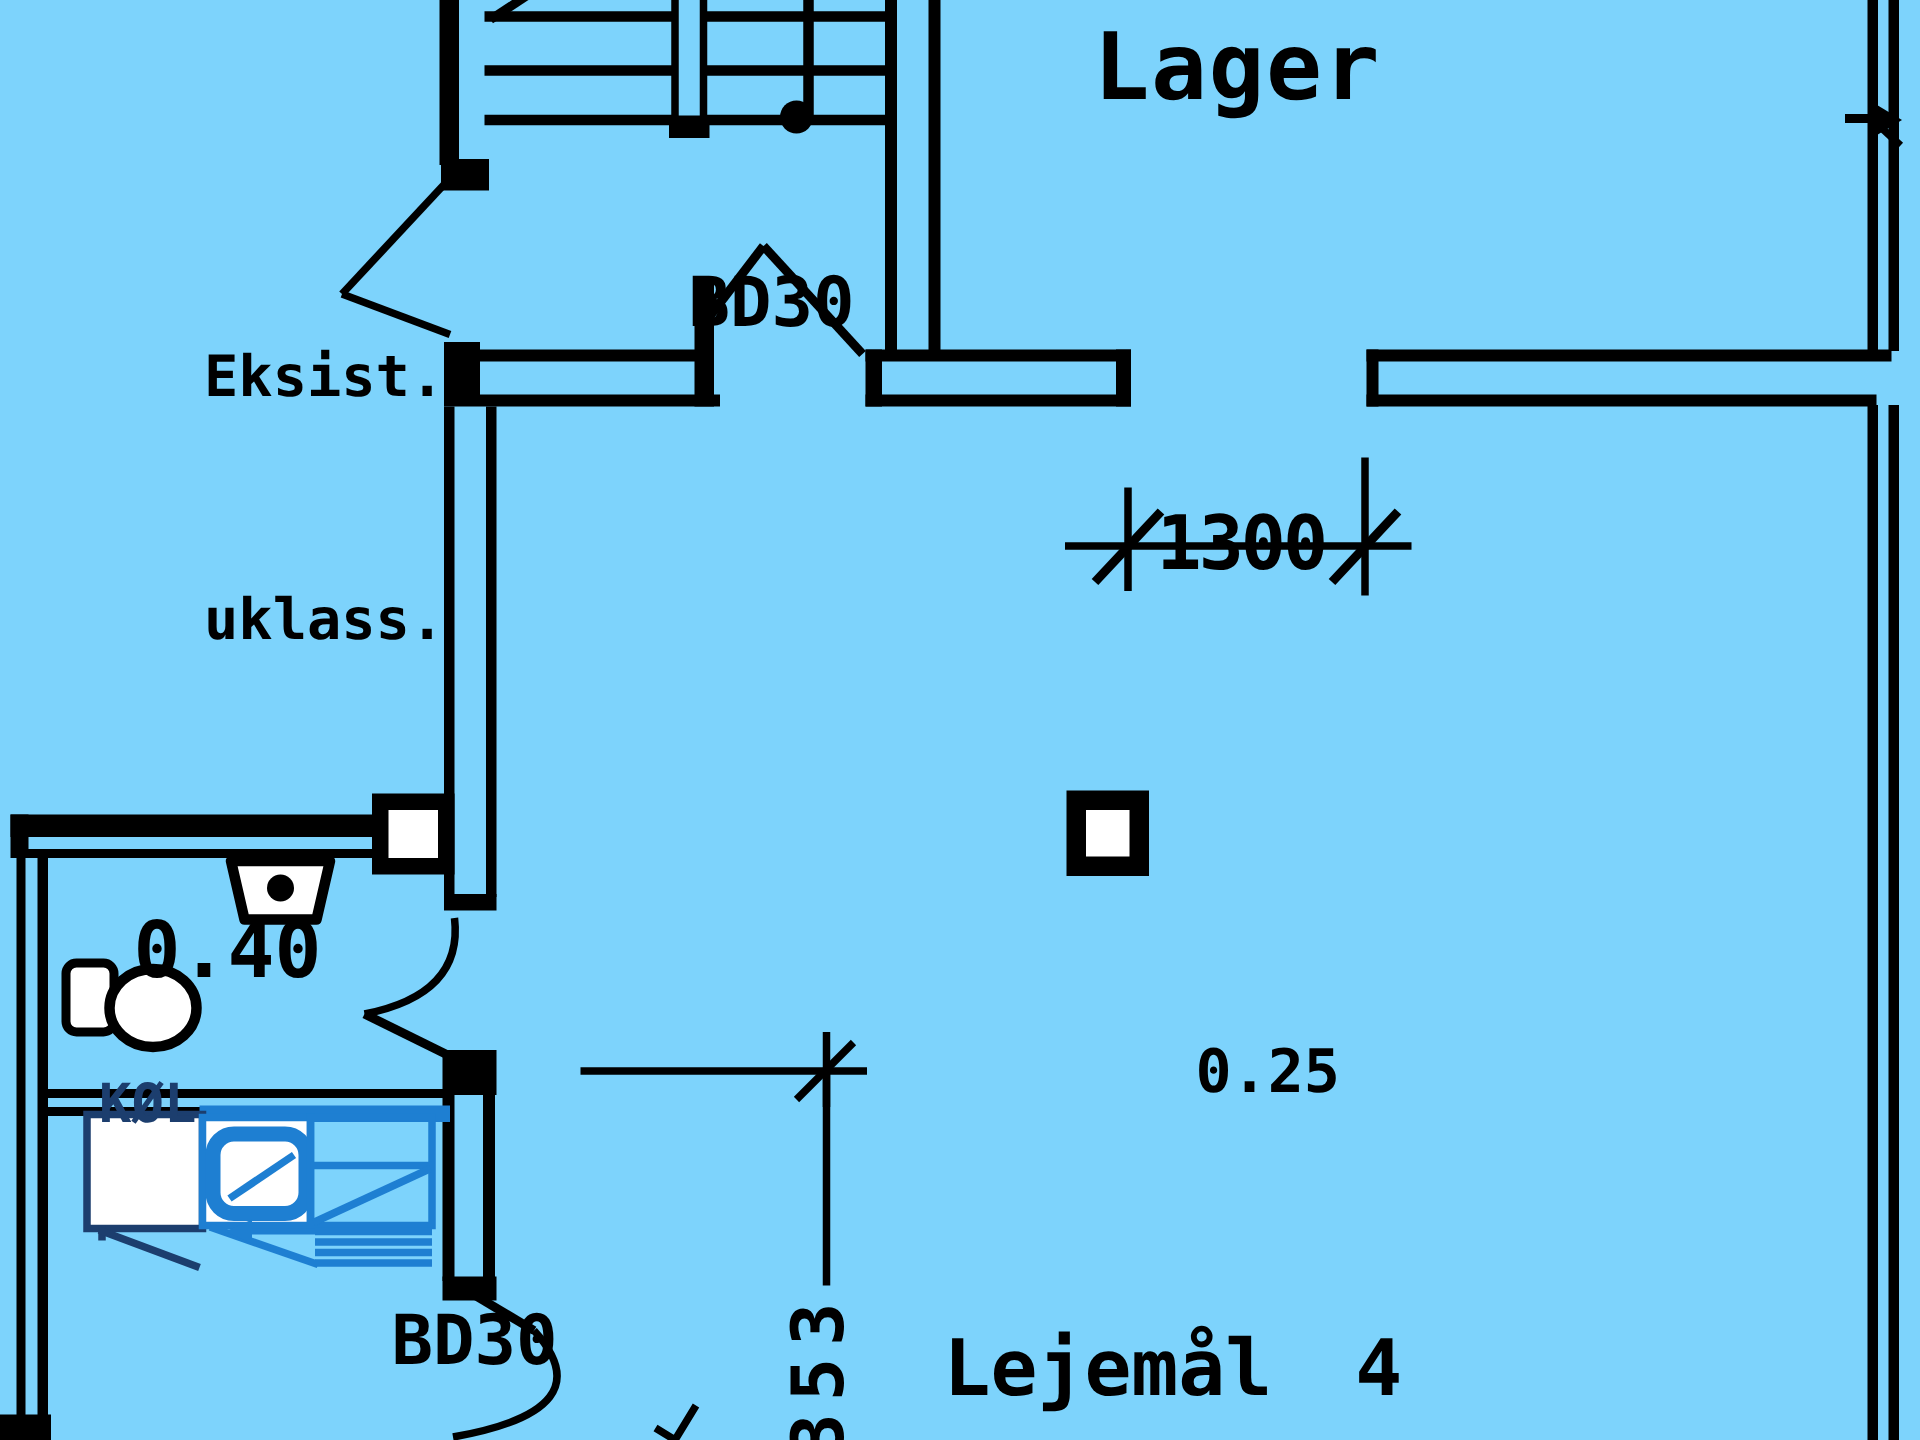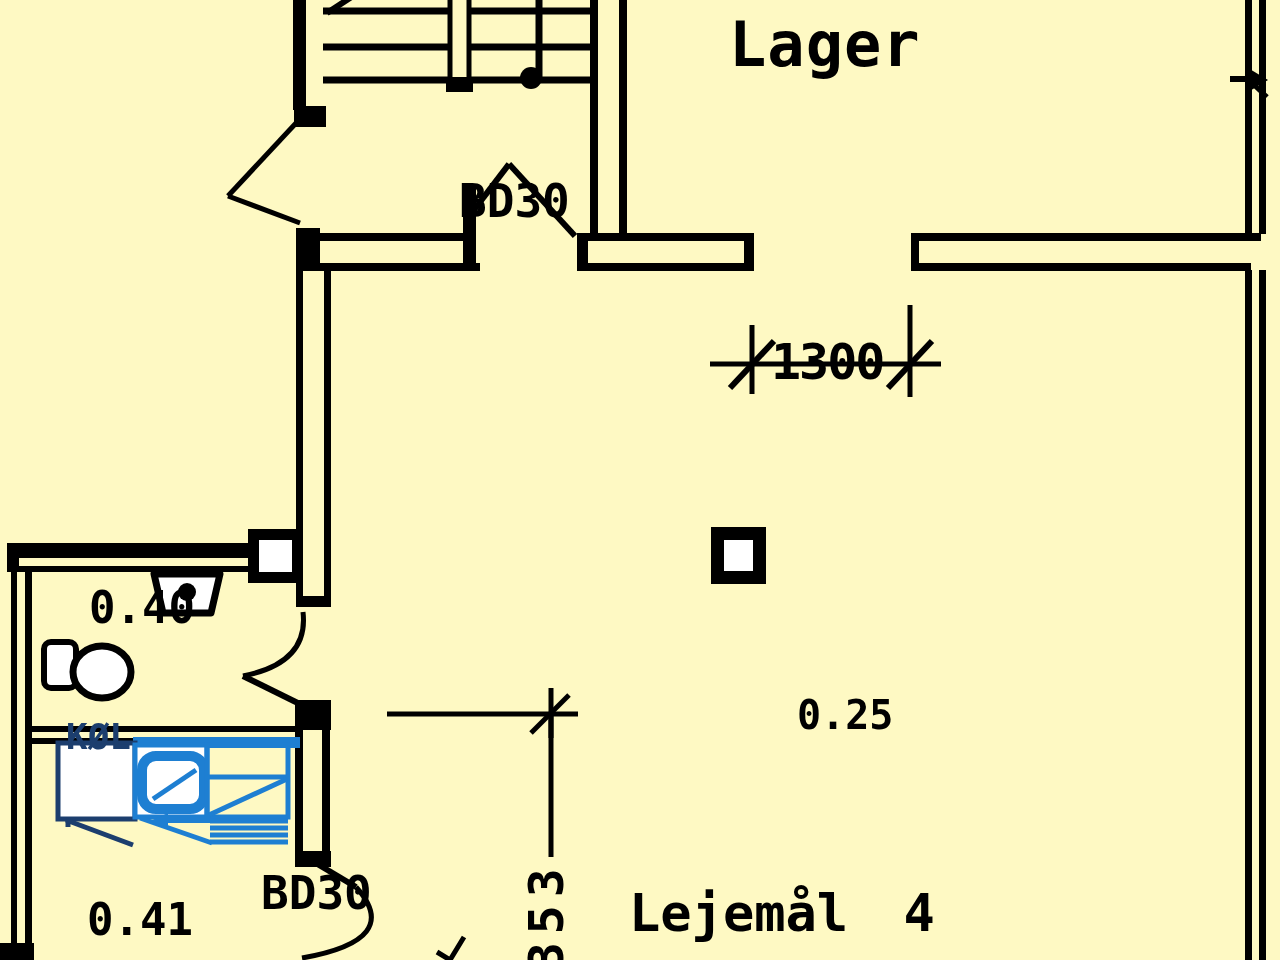--- a/index.html
+++ b/index.html
@@ -1,24 +1,24 @@
 <!DOCTYPE html>
 <html><head>
 <meta charset="utf-8">
 <style>
   html,body{margin:0;padding:0;background:#fff;}
-  #plan{position:relative;width:1280px;height:960px;background:#fef9c3;overflow:hidden;
+  #plan{position:relative;width:1280px;height:960px;background:#7dd3fc;overflow:hidden;
         font-family:"DejaVu Sans Mono","Liberation Mono",monospace;}
   #plan svg{position:absolute;left:0;top:0;}
   .t{position:absolute;color:#000;font-weight:700;white-space:pre;line-height:1.08;}
   .lager{left:729px;top:12px;font-size:62px;letter-spacing:1px;}
   .eksist{left:136px;top:116px;font-size:38px;line-height:54px;}
   .bd30top{left:459px;top:177px;font-size:46px;}
   .dim1300{left:771px;top:335px;font-size:50px;letter-spacing:-2px;}
-  .r040{left:89px;top:584px;font-size:44px;}
+  .r040{left:89px;top:606px;font-size:52px;}
   .massiv{left:209px;top:608px;font-size:40px;line-height:50px;}
   .koel{left:66px;top:718px;font-size:36px;color:#1c3e6e;}
   .r038{left:797px;top:694px;font-size:40px;}
   .tenancy{left:629px;top:728px;font-size:52px;line-height:74px;}
   .wsp{word-spacing:24px;}
   .r041{left:87px;top:896px;font-size:44px;}
   .bd30bot{left:261px;top:869px;font-size:46px;}
   .dim5353{left:521px;top:1008px;font-size:48px;letter-spacing:8px;
            transform:rotate(-90deg);transform-origin:0 0;width:170px;}
 </style>
@@ -179,34 +179,37 @@
     <g stroke="#000" stroke-width="5" fill="none">
       <line x1="387" y1="714" x2="578" y2="714"></line>
       <line x1="551" y1="688" x2="551" y2="738"></line>
       <line x1="531" y1="733" x2="569" y2="695"></line>
       <line x1="551" y1="714" x2="551" y2="857"></line>
     </g>
   </svg>
 
   <div class="t lager">Lager</div>
 
+  <div class="t eksist">
+    <div>Eksist.</div>
+    <div>uklass.</div>
+  </div>
 
   <div class="t bd30top">BD30</div>
   <div class="t dim1300">1300</div>
 
   <div class="t r040">0.40</div>
 
   <div class="t massiv">
   </div>
 
   <div class="t koel">KØL</div>
   <div class="t r038">0.25</div>
 
   <div class="t tenancy">
     <div class="wsp">Lejemål 4</div>
     
     
   </div>
 
-  <div class="t r041">0.41</div>
   <div class="t bd30bot">BD30</div>
   <div class="t dim5353">5353</div>
 </div>
 
 </body></html>

